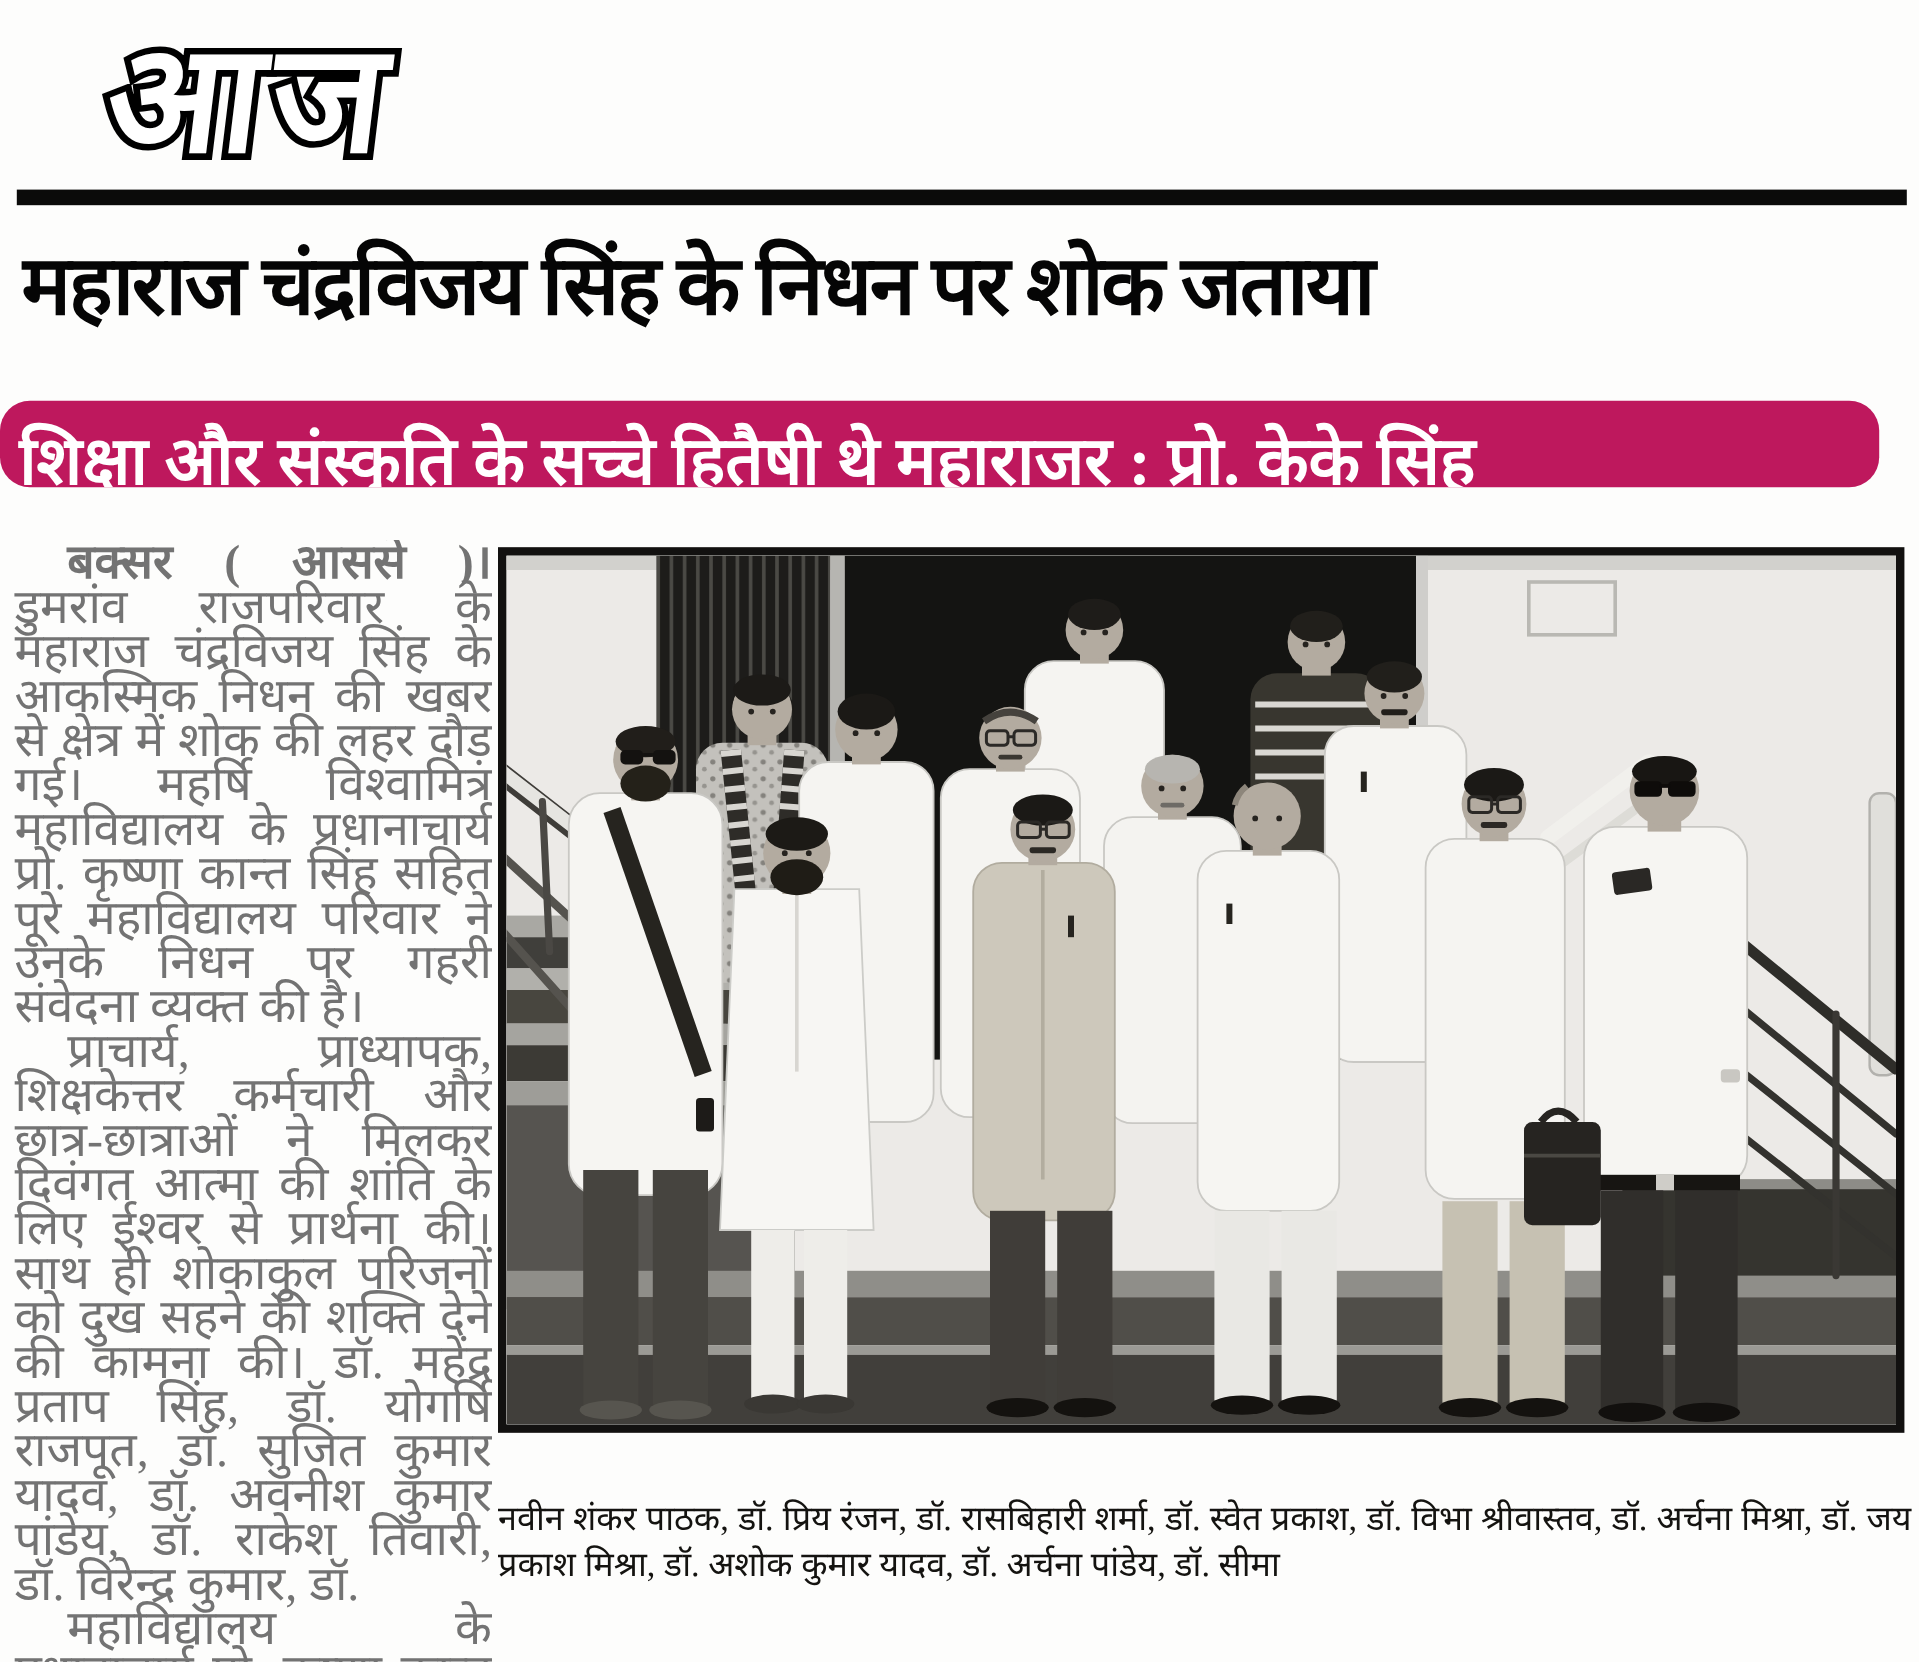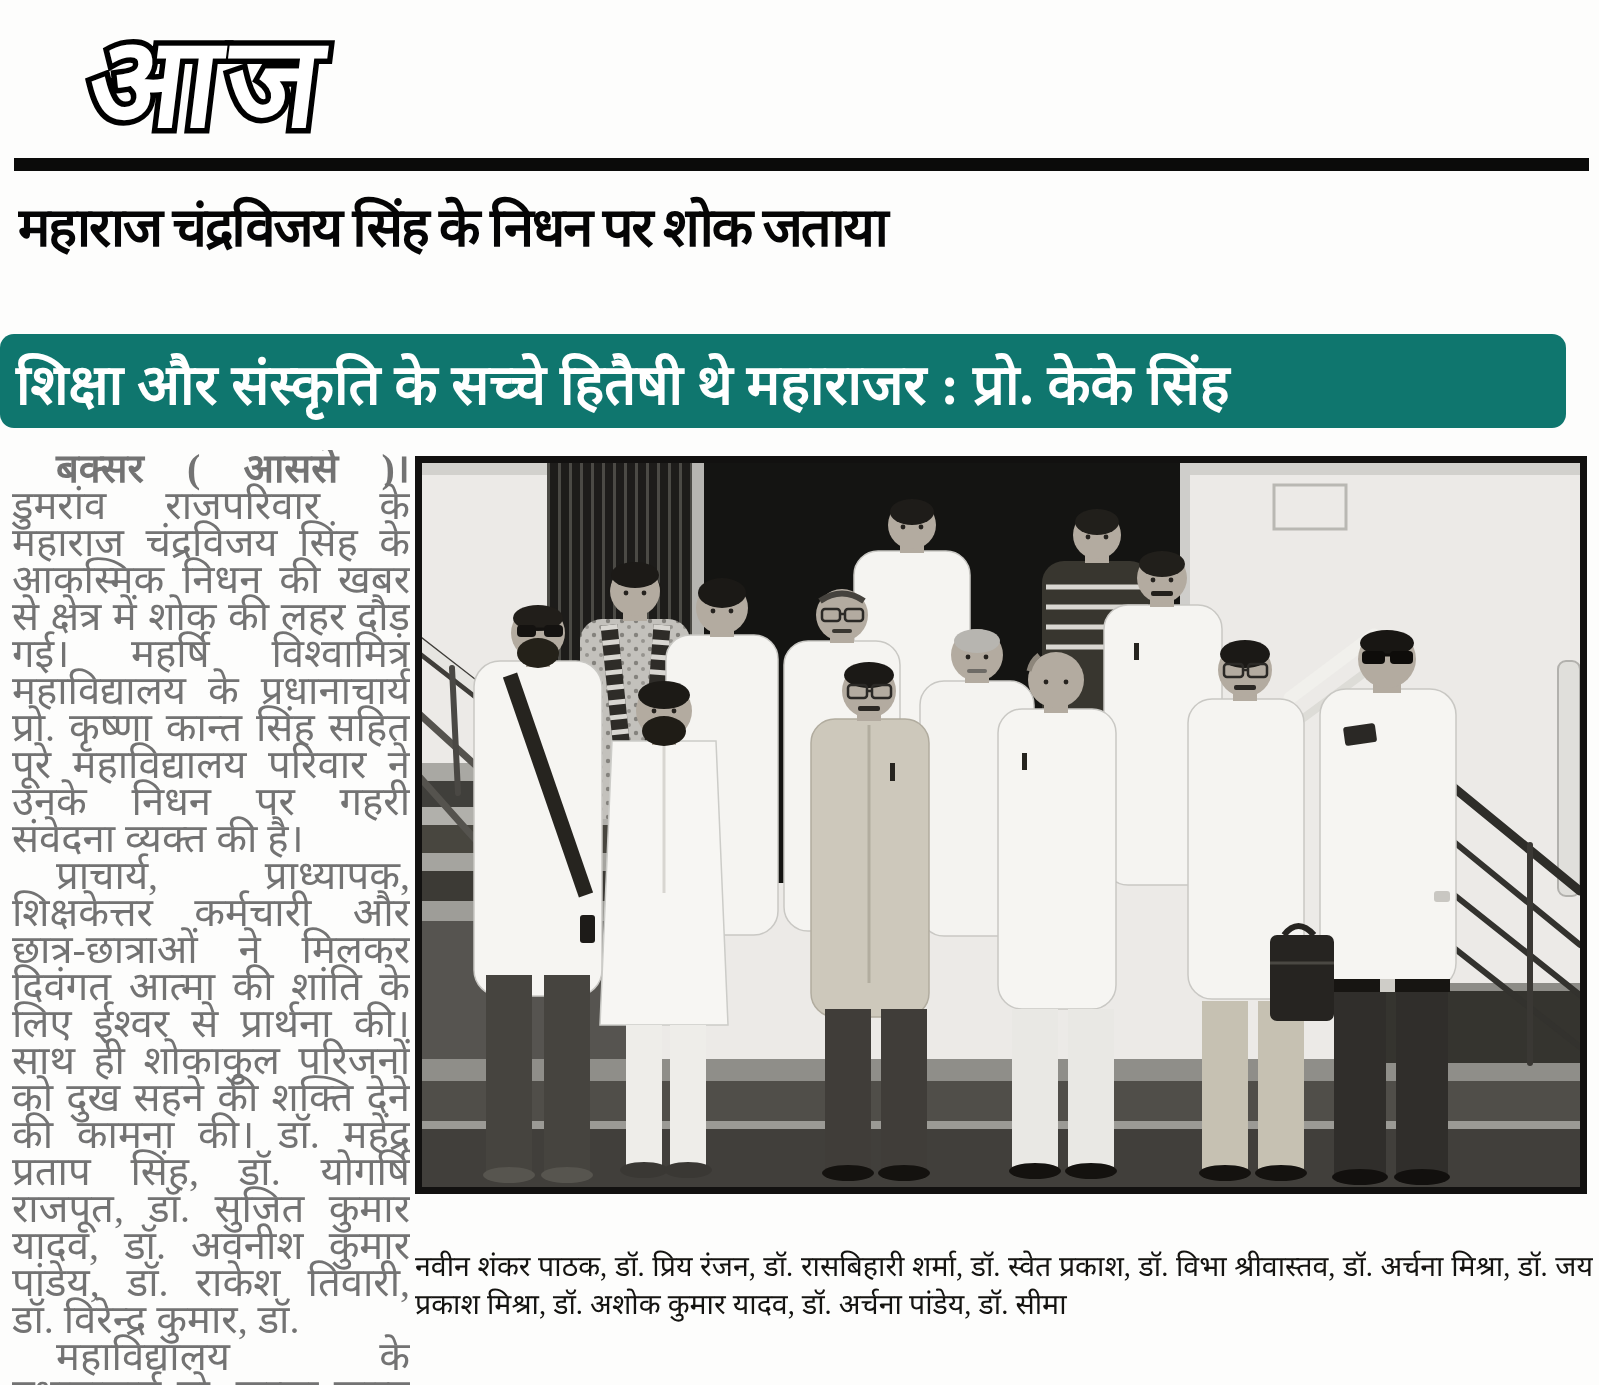--- a/index.html
+++ b/index.html
@@ -7,26 +7,26 @@
   body {
     background: #fdfdfc;
     font-family: "Liberation Serif", "DejaVu Serif", serif;
     color: #0d0c0a;
     position: relative;
   }
   #masthead { position: absolute; left: 42px; top: 4px; width: 400px; height: 158px; }
   #top-rule { position: absolute; left: 14px; top: 158px; width: 1575px; height: 13px; background: #0b0b0a; }
   #headline {
     position: absolute; left: 18px; top: 188px; width: 1572px; height: 140px;
-    font-size: 54px; font-weight: 700; letter-spacing: -2px;
+    font-size: 69px; font-weight: 700; letter-spacing: -2px;
     white-space: nowrap; overflow: hidden; color: #050505;
   }
   #subhead-bar {
-    position: absolute; left: 0px; top: 334px; width: 1566px; height: 94px;
-    background: #0f766e; border-radius: 14px; overflow: hidden;
+    position: absolute; left: 0px; top: 334px; width: 1566px; height: 72px;
+    background: #be185d; border-radius: 25px; overflow: hidden;
   }
   #subhead-bar .subtext {
     color: #ffffff; font-weight: 700; font-size: 56px; line-height: 102px;
     padding-left: 16px; white-space: nowrap;
   }
   #article-column {
     position: absolute; left: 12px; top: 450px; width: 398px; height: 935px;
     font-size: 40px; line-height: 37px; text-align: justify; overflow: hidden;
     color: #737373;
   }

